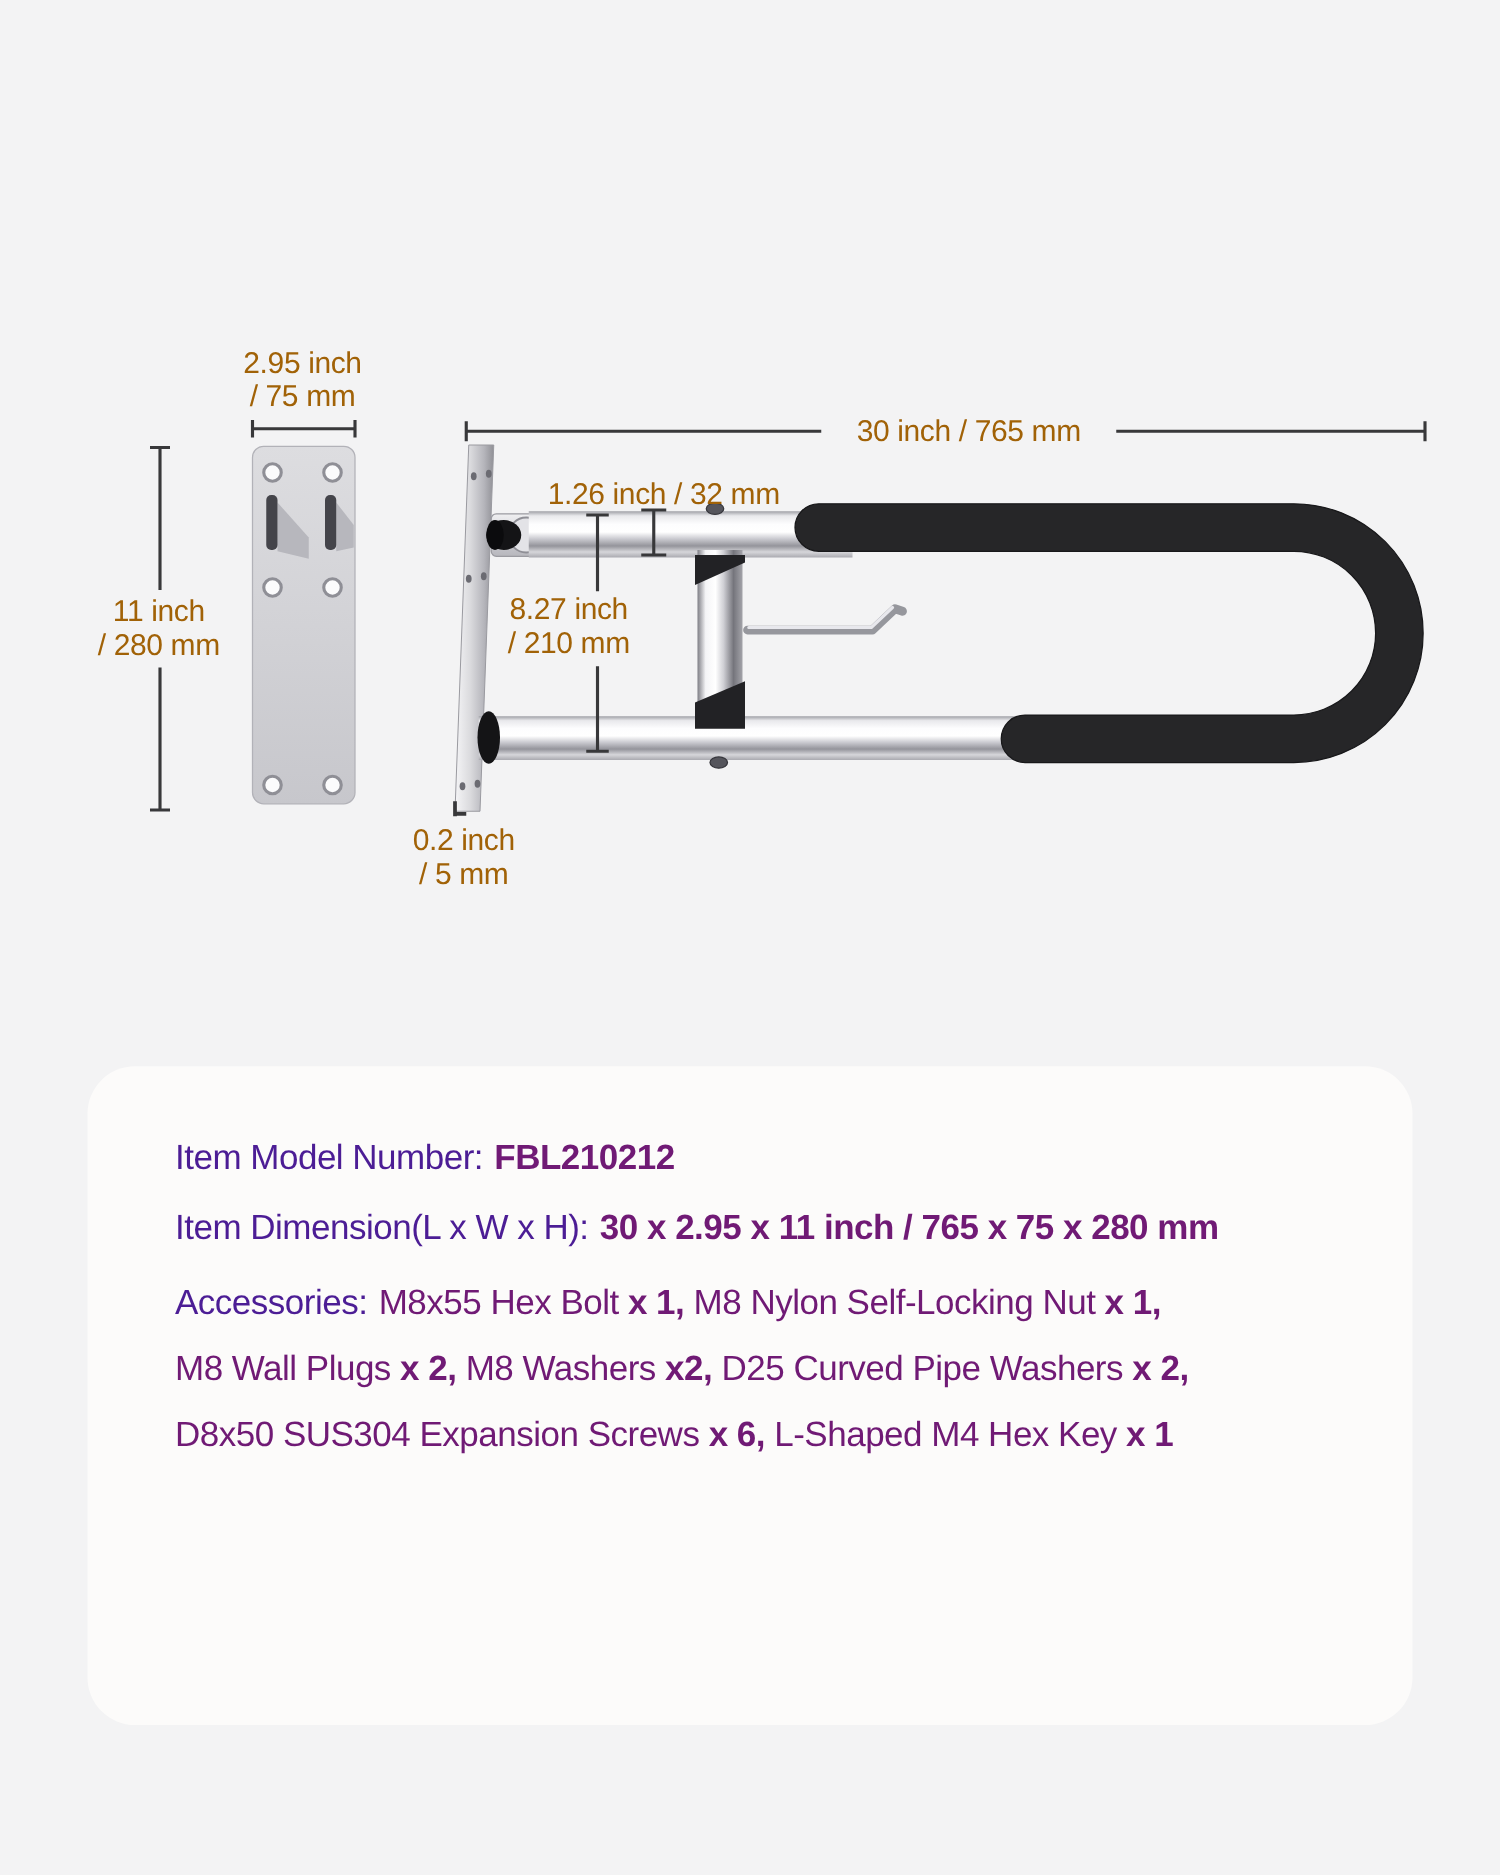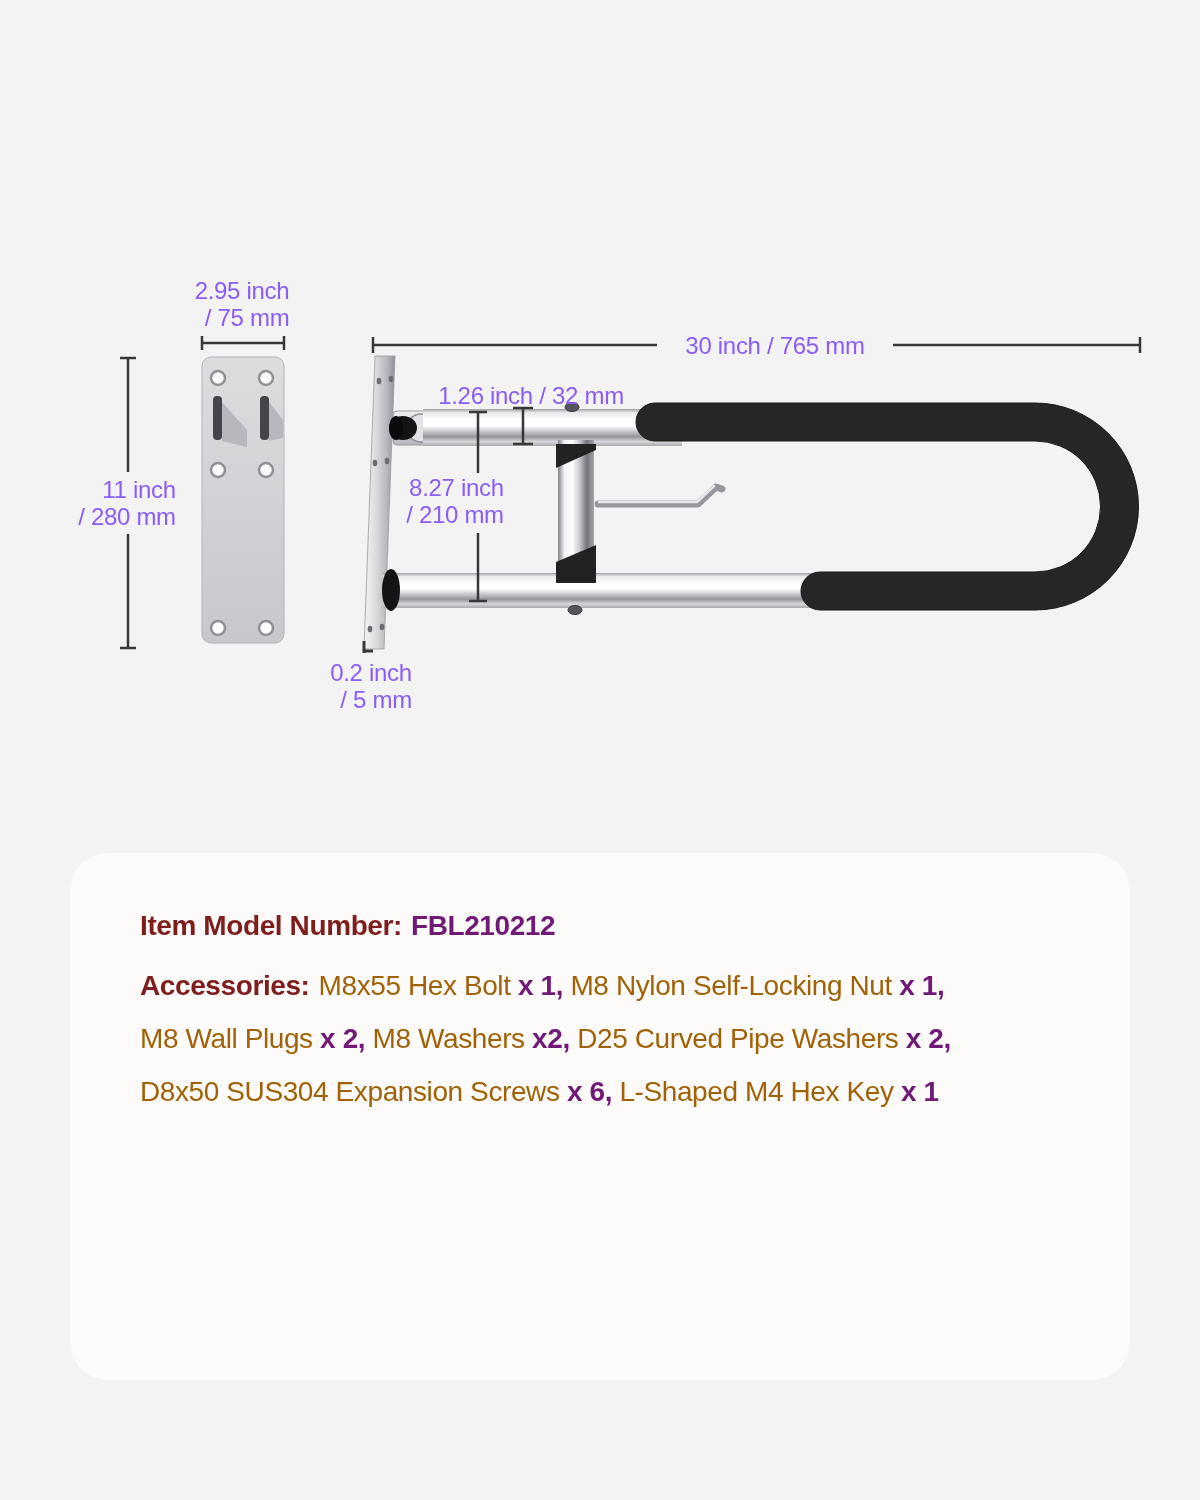--- a/index.html
+++ b/index.html
@@ -1,30 +1,30 @@
 <!DOCTYPE html>
 <html><head>
 <meta charset="utf-8">
 <style>
   html,body{margin:0;padding:0;background:#f3f3f4;}
   .page{position:relative;width:1200px;height:1500px;background:#f3f3f4;overflow:hidden;
         font-family:"Liberation Sans","DejaVu Sans",sans-serif;}
   .diagram{position:absolute;left:0;top:0;width:1200px;height:820px;}
   .diagram svg{position:absolute;left:0;top:0;}
-  .dim-label{position:absolute;transform:translateX(-50%);text-align:right;
-             font-size:24px;line-height:27px;letter-spacing:-0.3px;color:#8b5cf6;white-space:nowrap;}
+  .dim-label{position:absolute;transform:translateX(-50%);text-align:center;
+             font-size:24px;line-height:27px;letter-spacing:-0.3px;color:#a16207;white-space:nowrap;}
   .spec-card{position:absolute;left:70px;top:853px;width:1060px;height:527px;
              background:#fcfbfa;border-radius:38px;box-sizing:border-box;
              padding:58px 0 0 70px;}
   .spec-row{font-size:28px;letter-spacing:-0.4px;line-height:30px;margin-bottom:26px;
             color:#8f8f91;white-space:nowrap;}
   .spec-row.tight{margin-bottom:23px;}
-  .lbl{color:#7f1d1d;font-weight:700;margin-right:9px;}
+  .lbl{color:#4c1d95;font-weight:400;margin-right:9px;}
   .val{color:#701a75;font-weight:700;}
-  .acc-name{color:#a16207;font-weight:400;}
+  .acc-name{color:#701a75;font-weight:400;}
   .acc-qty{color:#701a75;font-weight:700;}
   .pairw1{display:inline-block;width:338px;vertical-align:top;}
   .pairw2{display:inline-block;width:458px;vertical-align:top;}
   .acc{line-height:53px;margin-top:-8px;}
 </style>
 </head>
 <body>
 
 <div class="page">
 
@@ -155,20 +155,23 @@
     <div class="dim-label" style="left:371px;top:659px;">
       <span>0.2 inch</span><br>
       <span>/ 5 mm</span>
     </div>
   </div>
 
   <div class="spec-card">
     <div class="spec-row">
       <span class="lbl">Item Model Number:</span><span class="val">FBL210212</span>
     </div>
+    <div class="spec-row">
+      <span class="lbl">Item Dimension(L x W x H):</span><span class="val">30 x 2.95 x 11 inch / 765 x 75 x 280 mm</span>
+    </div>
     <div class="spec-row acc">
       <span class="lbl">Accessories:</span><span class="acc-name">M8x55 Hex Bolt </span><span class="acc-qty">x 1, </span><span class="acc-name">M8 Nylon Self-Locking Nut </span><span class="acc-qty">x 1,</span><br>
       <span class="acc-name">M8 Wall Plugs </span><span class="acc-qty">x 2, </span><span class="acc-name">M8 Washers </span><span class="acc-qty">x2, </span><span class="acc-name">D25 Curved Pipe Washers </span><span class="acc-qty">x 2,</span><br>
       <span class="acc-name">D8x50 SUS304 Expansion Screws </span><span class="acc-qty">x 6, </span><span class="acc-name">L-Shaped M4 Hex Key </span><span class="acc-qty">x 1</span>
     </div>
   </div>
 
 </div>
 
 </body></html>

